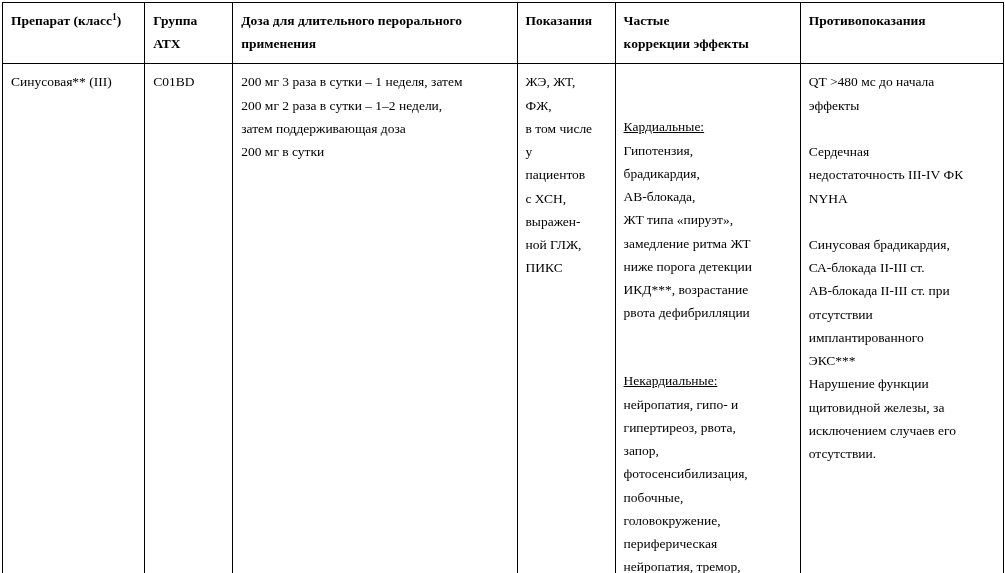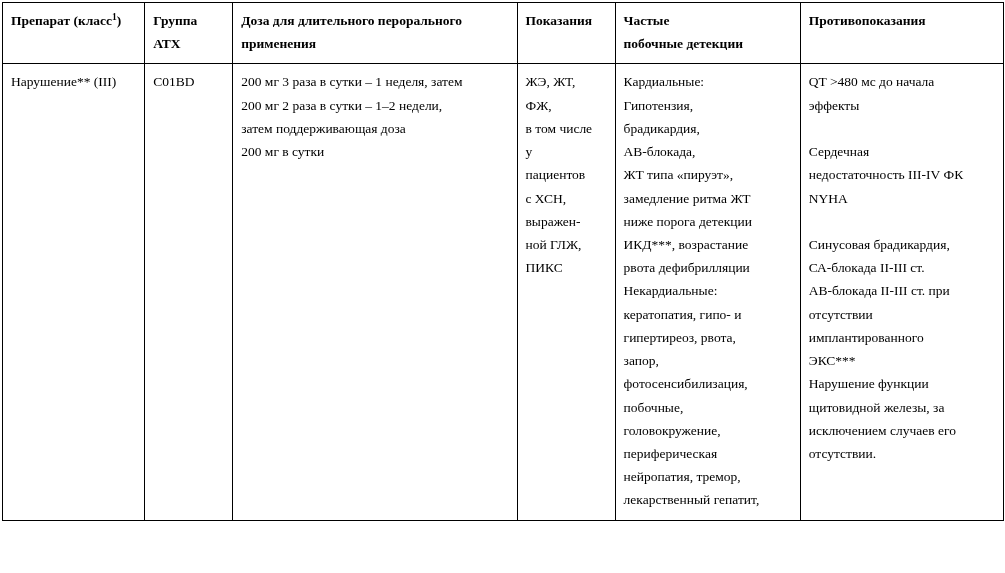--- a/index.html
+++ b/index.html
@@ -46,20 +46,22 @@
   .col-contra { width: 203px; }
 
   .cell-line {
     display: block;
     white-space: pre-wrap;
   }
   .cell-line.blank {
     height: 1.72em;
   }
   .underline {
+    text-decoration: underline;
+    margin-top: 45px;
   }
   sup {
     font-size: 9.5px;
     line-height: 0;
     vertical-align: super;
   }
 </style>
 </head>
 <body>
 
@@ -84,31 +86,31 @@
         </th>
         <th>
           <span class="cell-line">Доза для длительного перорального</span>
           <span class="cell-line">применения</span>
         </th>
         <th>
           <span class="cell-line">Показания</span>
         </th>
         <th>
           <span class="cell-line">Частые</span>
-          <span class="cell-line">побочные детекции</span>
+          <span class="cell-line">коррекции эффекты</span>
         </th>
         <th>
           <span class="cell-line">Противопоказания</span>
         </th>
       </tr>
     </thead>
     <tbody>
       <tr>
         <td>
-          <span class="cell-line">Нарушение** (III)</span>
+          <span class="cell-line">Синусовая** (III)</span>
         </td>
         <td>
           <span class="cell-line">C01BD</span>
         </td>
         <td>
           <span class="cell-line">200 мг 3 раза в сутки – 1 неделя, затем</span>
           <span class="cell-line">200 мг 2 раза в сутки – 1–2 недели,</span>
           <span class="cell-line">затем поддерживающая доза</span>
           <span class="cell-line">200 мг в сутки</span>
         </td>
@@ -127,21 +129,21 @@
           <span class="cell-line underline">Кардиальные:</span>
           <span class="cell-line">Гипотензия,</span>
           <span class="cell-line">брадикардия,</span>
           <span class="cell-line">АВ-блокада,</span>
           <span class="cell-line">ЖТ типа «пируэт»,</span>
           <span class="cell-line">замедление ритма ЖТ</span>
           <span class="cell-line">ниже порога детекции</span>
           <span class="cell-line">ИКД***, возрастание</span>
           <span class="cell-line">рвота дефибрилляции</span>
           <span class="cell-line underline">Некардиальные:</span>
-          <span class="cell-line">кератопатия, гипо- и</span>
+          <span class="cell-line">нейропатия, гипо- и</span>
           <span class="cell-line">гипертиреоз, рвота,</span>
           <span class="cell-line">запор,</span>
           <span class="cell-line">фотосенсибилизация,</span>
           <span class="cell-line">побочные,</span>
           <span class="cell-line">головокружение,</span>
           <span class="cell-line">периферическая</span>
           <span class="cell-line">нейропатия, тремор,</span>
           <span class="cell-line">лекарственный гепатит,</span>
         </td>
         <td>

